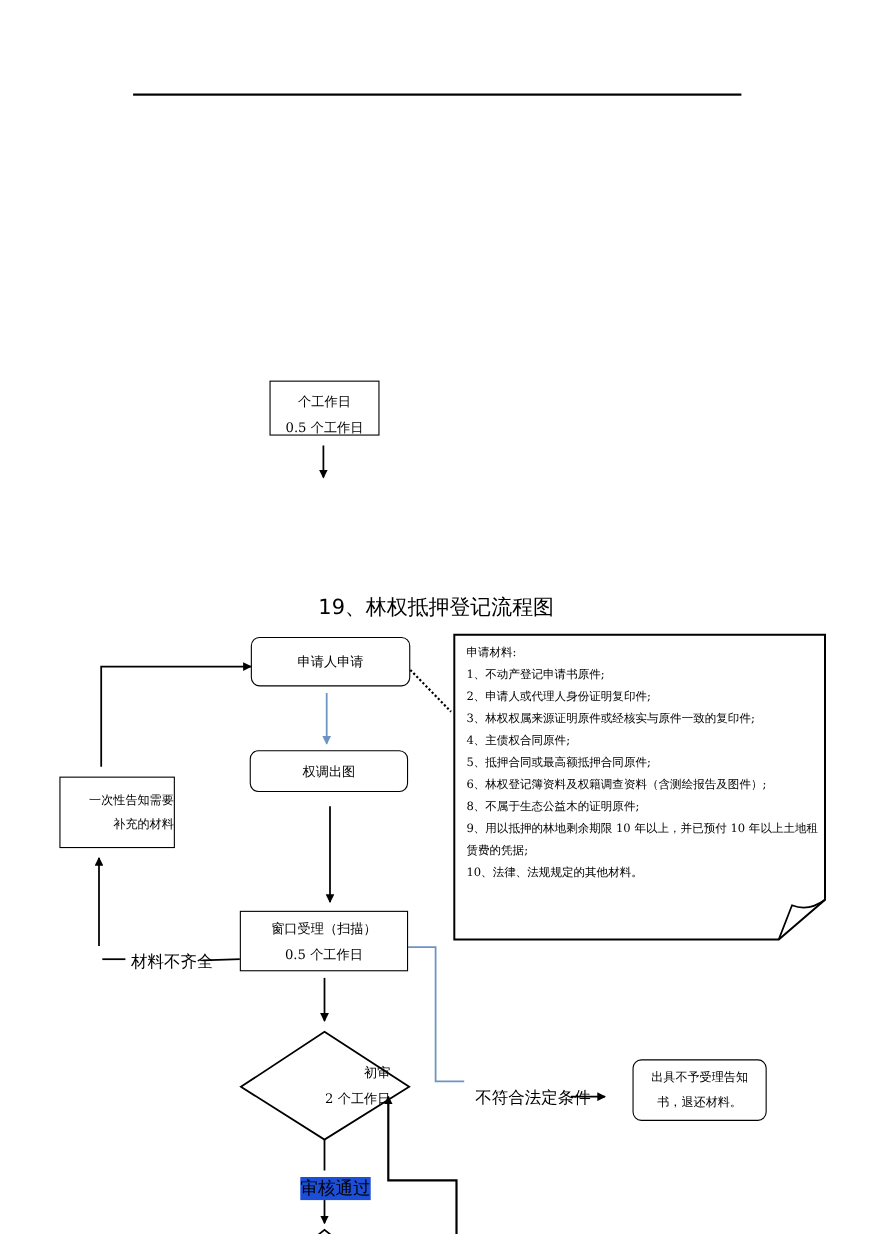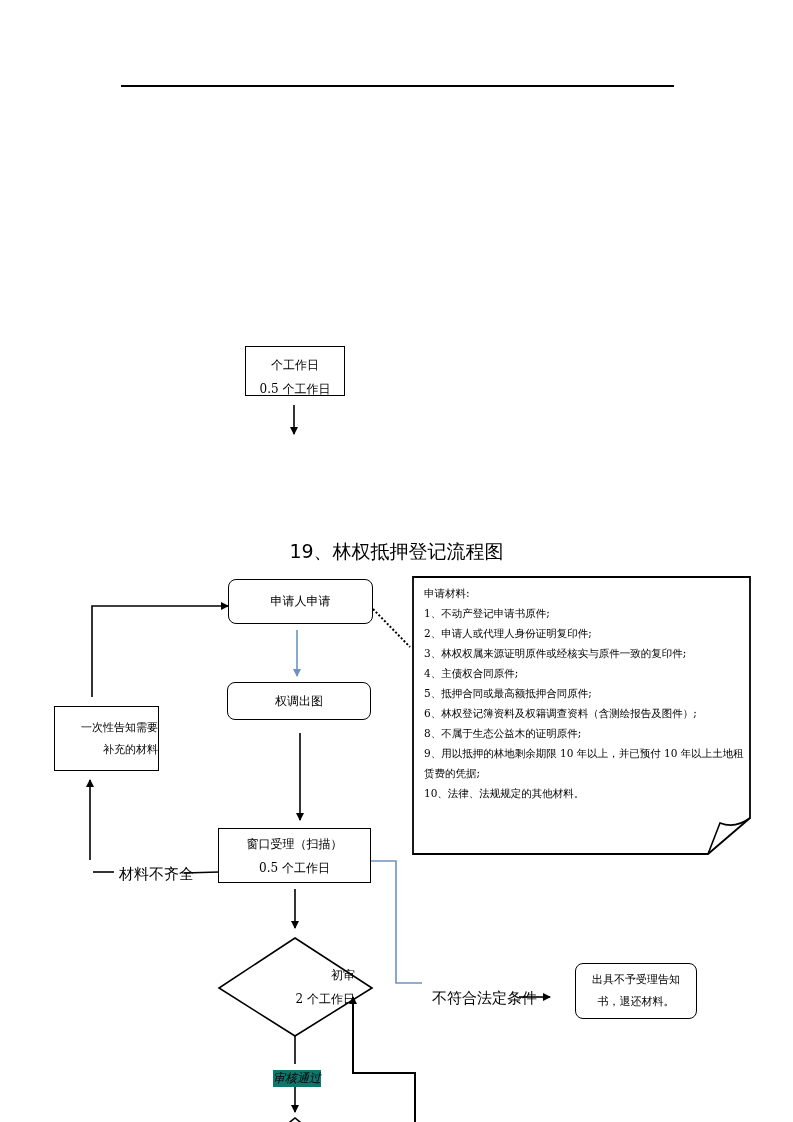--- a/index.html
+++ b/index.html
@@ -101,21 +101,21 @@
   <div>2 个工作日</div>
 </div>
 
 <div class="lbl" style="left:432px; top:989px;">不符合法定条件</div>
 
 <div class="box rounded" style="left:556px; top:963px; width:122px; height:56px; font-size:11px; line-height:22px;margin-left:19px;">
   <div>出具不予受理告知</div>
   <div>书，退还材料。</div>
 </div>
 
-<div class="lbl" style="left:273px; top:1070px; font-size:12px; background:#0f766e;font-style:italic;">审核通过</div>
+<div class="lbl" style="left:273px; top:1070px; font-size:16px; background:#1d4ed8;">审核通过</div>
 
 <div class="note">
   <div>申请材料:</div>
   <div>1、不动产登记申请书原件;</div>
   <div>2、申请人或代理人身份证明复印件;</div>
   <div>3、林权权属来源证明原件或经核实与原件一致的复印件;</div>
   <div>4、主债权合同原件;</div>
   <div>5、抵押合同或最高额抵押合同原件;</div>
   <div>6、林权登记簿资料及权籍调查资料（含测绘报告及图件）;</div>
   <div>8、不属于生态公益木的证明原件;</div>

